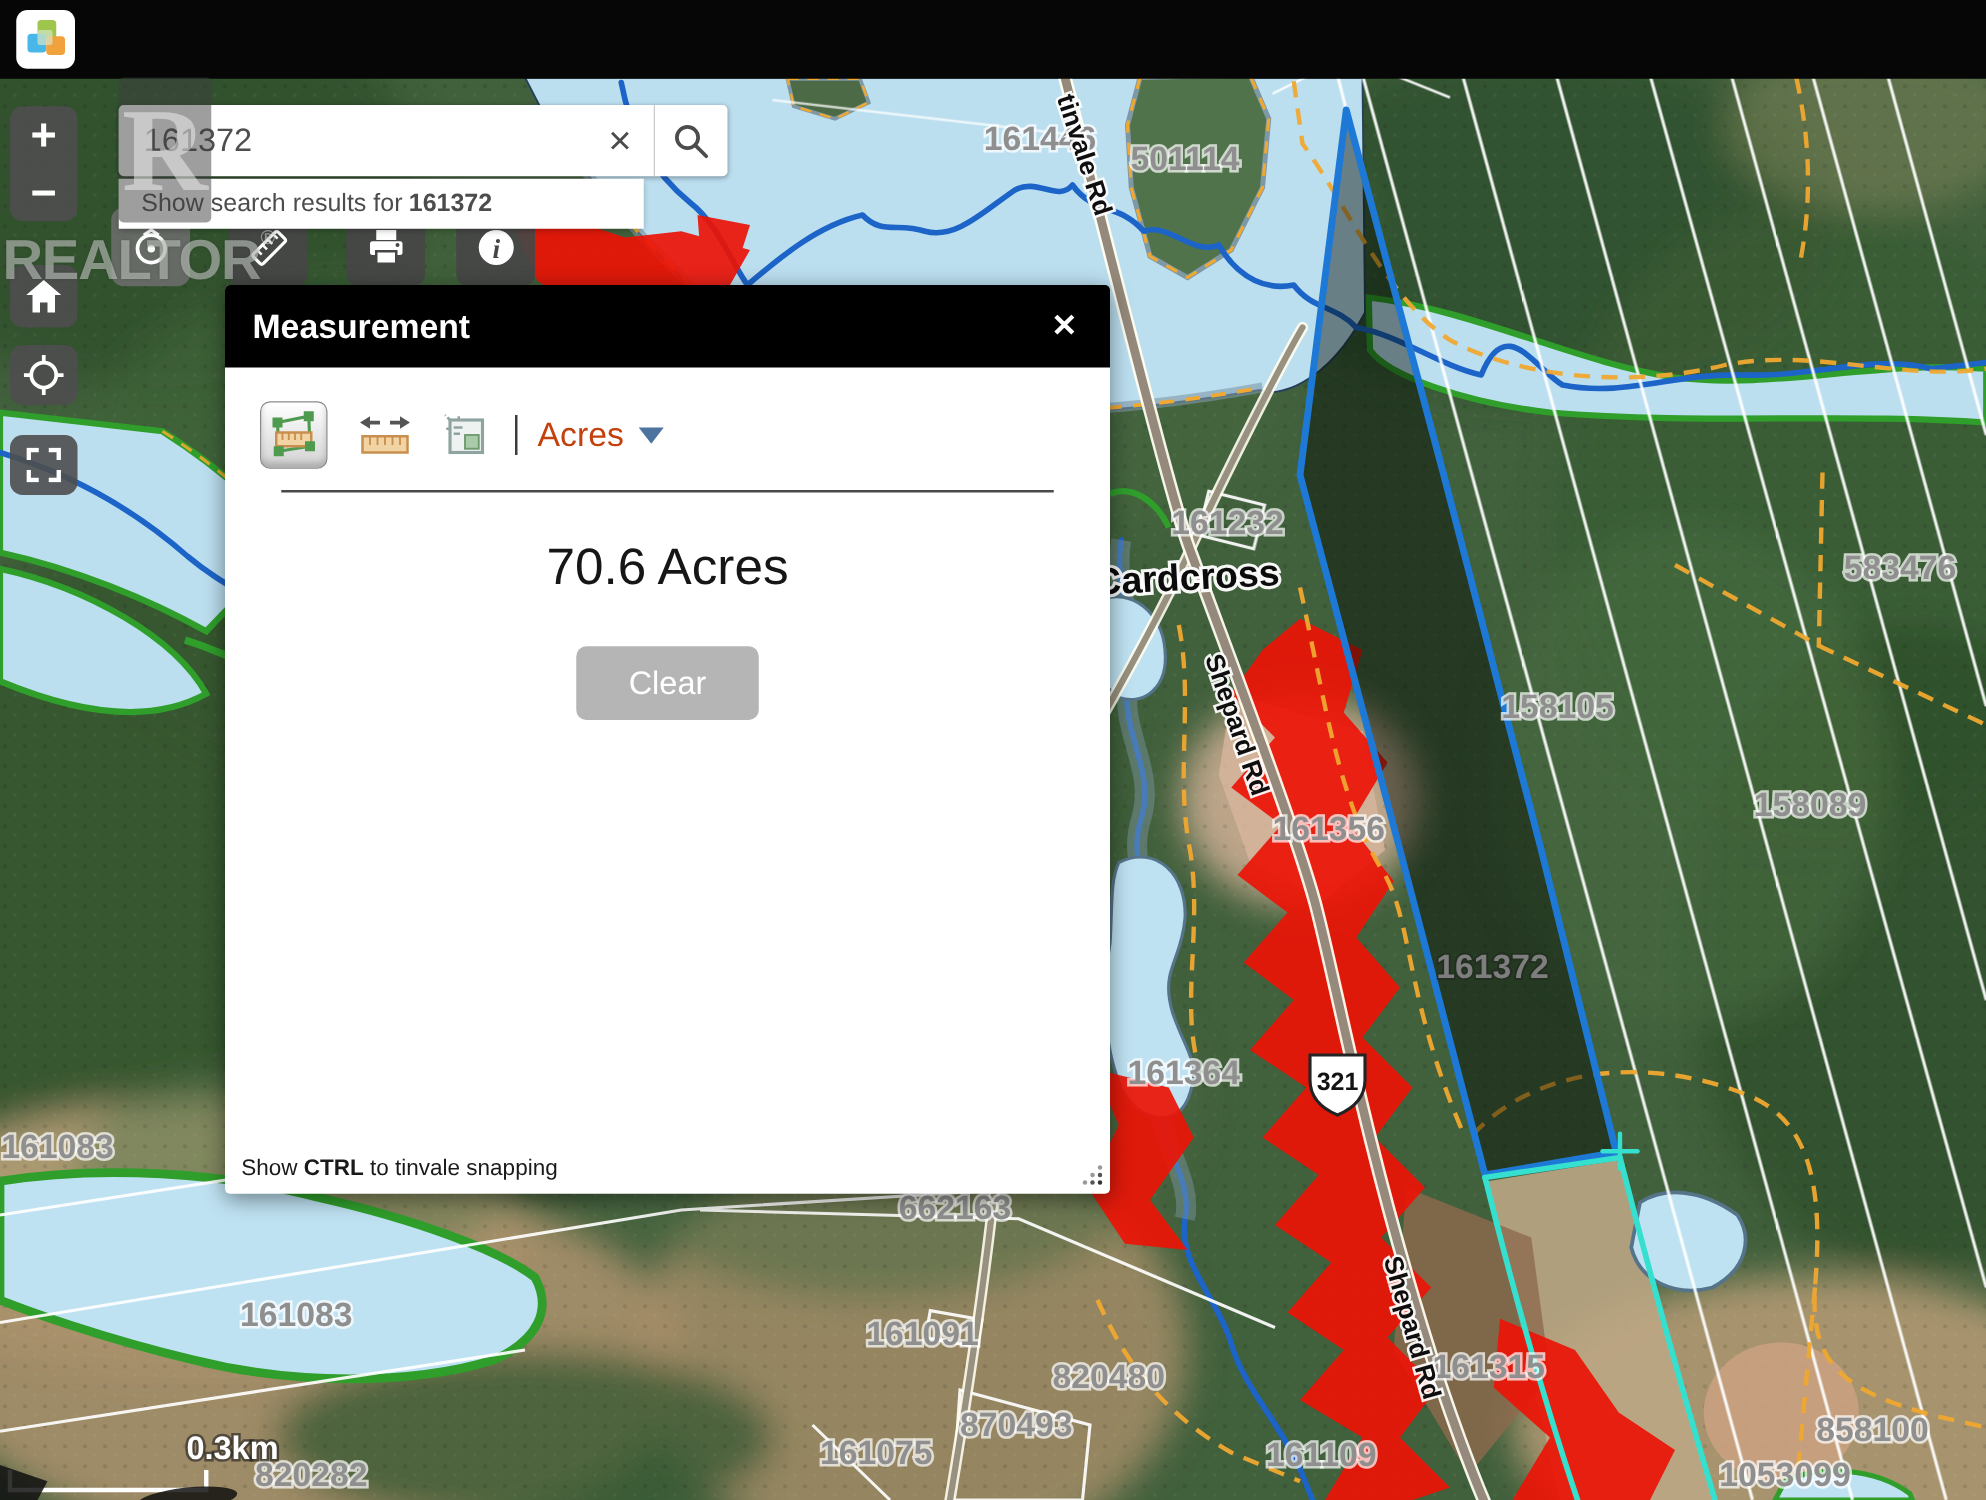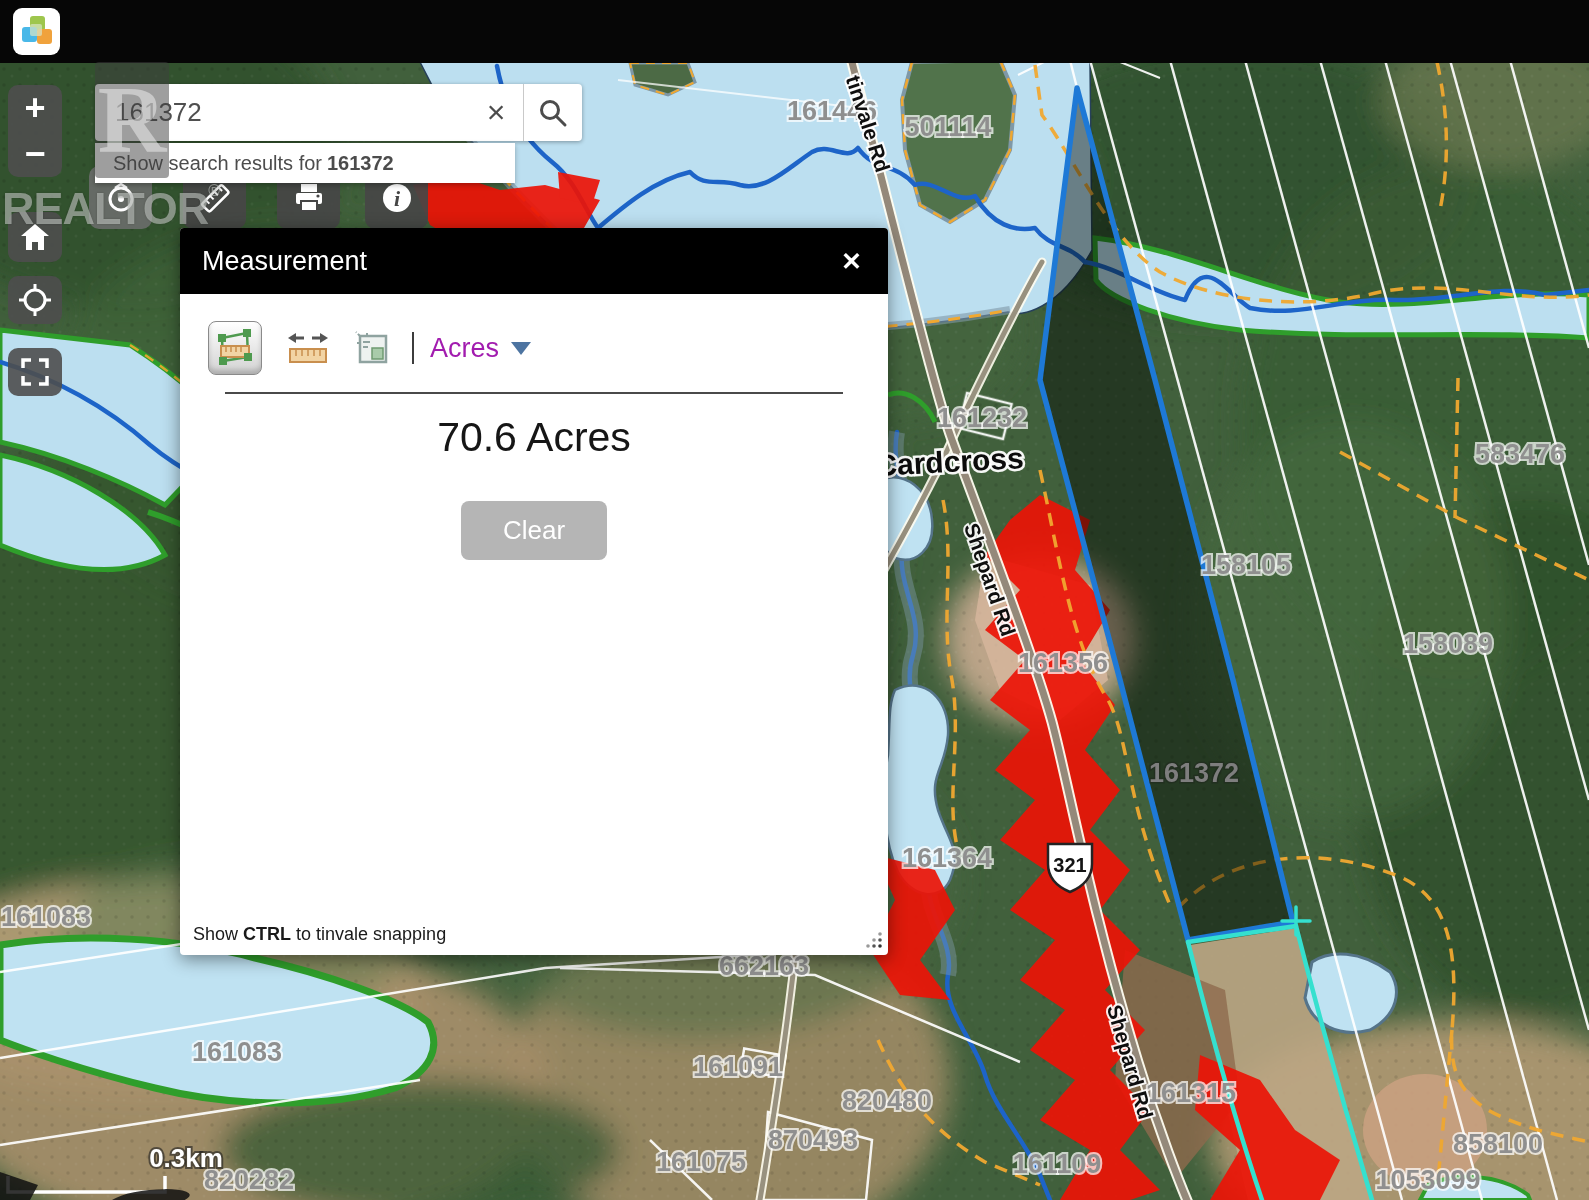--- a/index.html
+++ b/index.html
@@ -60,35 +60,35 @@
             font-family:"Liberation Serif",serif;font-weight:bold;font-size:95px;
             color:rgba(235,235,235,.55);}
   .wm-word{position:absolute;left:2px;top:122px;font-size:45px;font-weight:bold;letter-spacing:-1px;
            color:rgba(210,215,210,.55);text-shadow:0 0 2px rgba(40,40,40,.35);}
   .wm-reg{font-size:16px;vertical-align:28px;}
 
   
   .dialog{position:absolute;left:180px;top:228px;width:708px;height:727px;background:#fff;
           z-index:60;border-radius:4px;box-shadow:0 4px 18px rgba(0,0,0,.45);}
   .dlg-header{height:66px;background:#000;border-radius:4px 4px 0 0;display:flex;align-items:center;}
-  .dlg-title{color:#fff;font-size:27px;font-weight:normal;margin-left:22px;flex:1;}
+  .dlg-title{color:#fff;font-size:27px;font-weight:bold;margin-left:22px;flex:1;}
   .dlg-close{color:#fff;font-size:25px;font-weight:bold;margin-right:26px;cursor:pointer;}
   .dlg-tools{display:flex;align-items:center;margin:26px 0 0 28px;height:56px;}
   .tool-active{width:54px;height:54px;border:1.5px solid #8a8a8a;border-radius:8px;
                background:linear-gradient(#ffffff,#d2d2d2);
                box-shadow:inset 0 -4px 5px rgba(0,0,0,.18);
                display:flex;align-items:center;justify-content:center;cursor:pointer;}
   .tool-plain{margin-left:24px;cursor:pointer;display:flex;align-items:center;}
   .tool-sep{width:2px;height:32px;background:#3c3c3c;margin:0 16px 0 22px;}
-  .unit-label{font-size:27px;color:#a21caf;cursor:pointer;}
+  .unit-label{font-size:27px;color:#c2410c;cursor:pointer;}
   .unit-caret{width:0;height:0;border-left:10px solid transparent;border-right:10px solid transparent;
               border-top:13px solid #4d74a1;margin-left:12px;cursor:pointer;}
   .dlg-heading{text-align:center;font-size:21px;font-weight:bold;color:#191919;margin-top:28px;}
   .dlg-rule{border:none;border-top:2px solid #4a4a4a;margin:16px 45px 0 45px;}
-  .dlg-result{text-align:center;font-size:41px;color:#161616;margin-top:20px;}
+  .dlg-result{text-align:center;font-size:41px;color:#161616;margin-top:36px;}
   .dlg-clear{display:block;margin:40px auto 0 auto;padding:14px 42px;background:#b5b5b5;color:#fff;
              font-size:26px;border:none;border-radius:8px;cursor:pointer;
              font-family:"Liberation Sans",sans-serif;}
   .dlg-footer{position:absolute;left:13px;bottom:10px;font-size:18px;color:#1a1a1a;}
   .dlg-resize{position:absolute;right:6px;bottom:6px;cursor:nwse-resize;}
 </style>
 </head>
 <body>
 
 <div class="stage">

